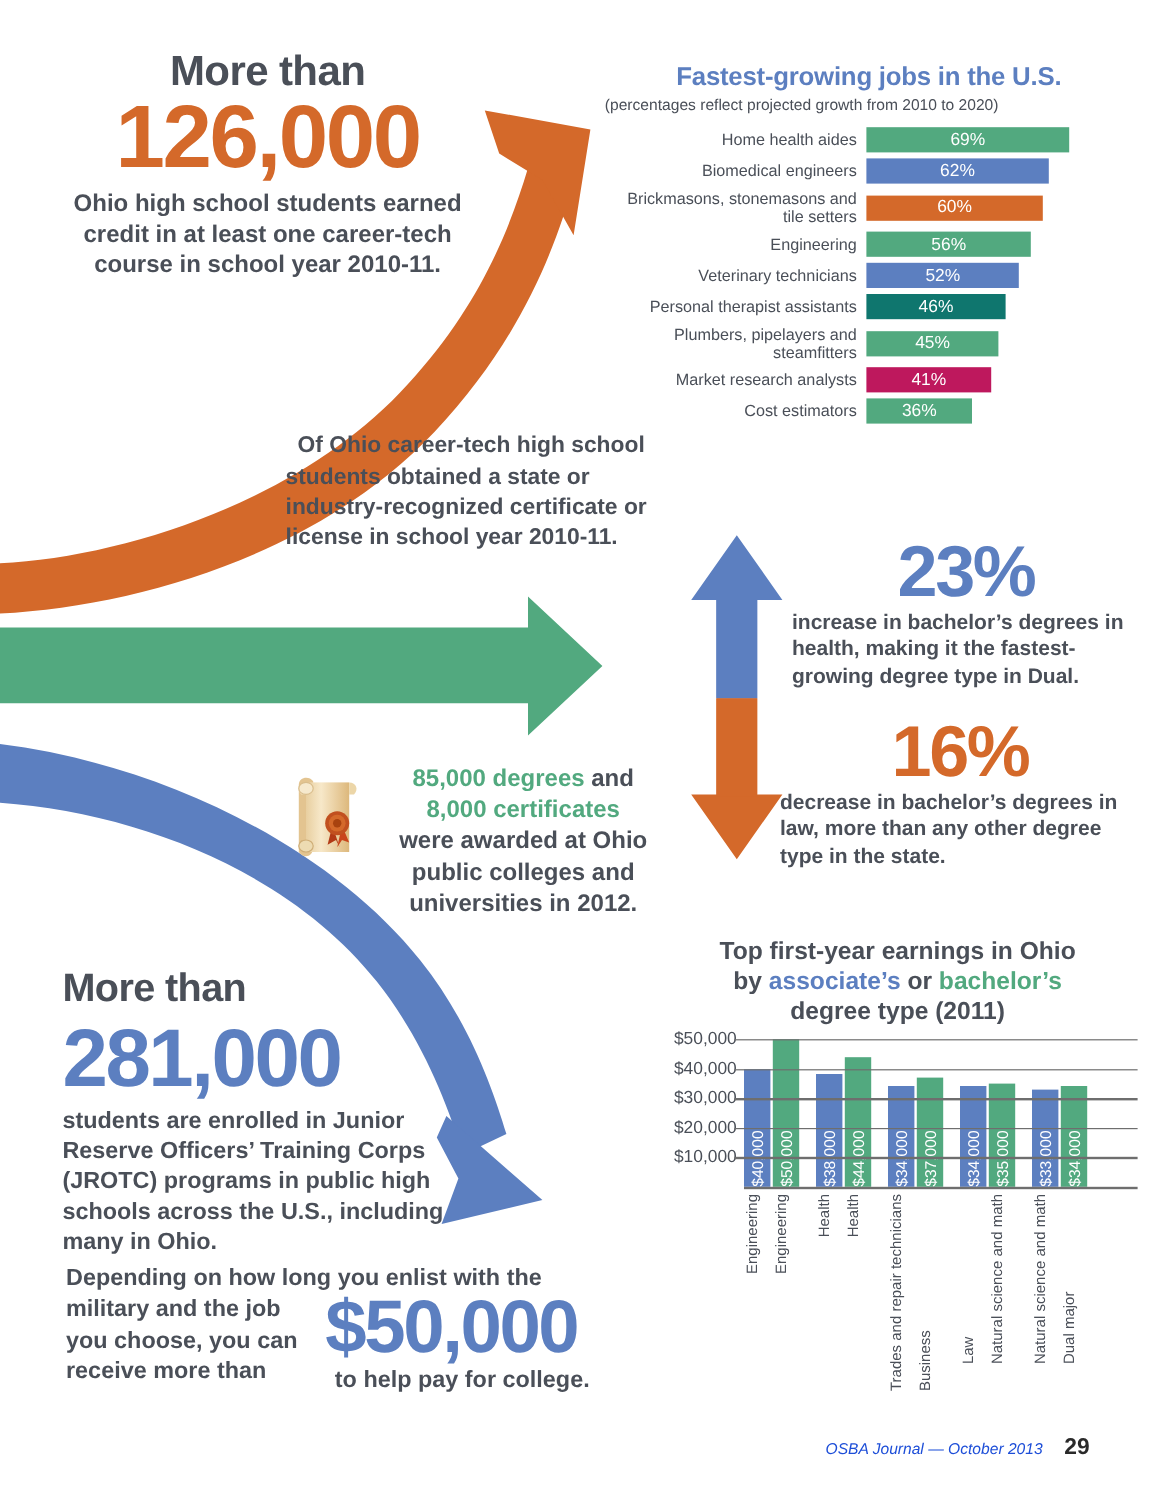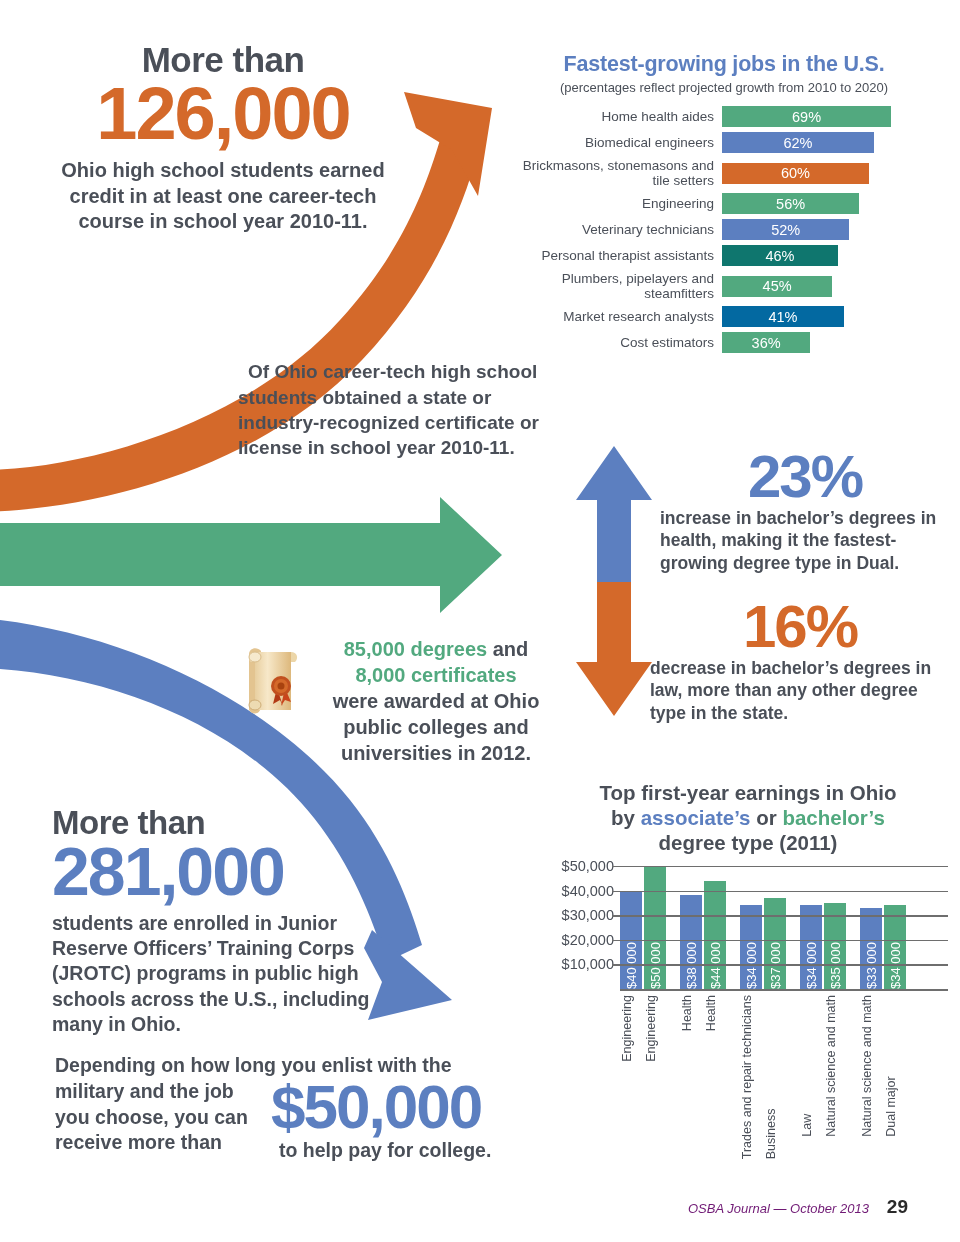--- a/index.html
+++ b/index.html
@@ -65,21 +65,21 @@
   #block-degrees .txt {
     margin-left: 86px; text-align: center;
     font-size: 20px; font-weight: bold; color: #4a4f58;
     line-height: 1.3;
   }
   .green-em { color: #52a97f; }
 
   
   #block-281 { left: 52px; top: 806px; width: 360px; }
   #block-281 .kicker { text-align: left; font-size: 33px; }
-  #block-281 .bignum-blue { text-align: left; font-size: 68px; }
+  #block-281 .bignum-blue { text-align: left; font-size: 68px; margin-top: 11px; }
   #block-281 .body-dark { margin-top: 7px; font-size: 19.5px; line-height: 1.3; }
 
   
   #block-50k { left: 55px; top: 1053px; width: 480px; }
   #block-50k .line1 {
     font-size: 19.5px; font-weight: bold; color: #4a4f58; line-height: 1.3;
   }
   #block-50k .grid { display: flex; align-items: flex-start; margin-top: 1px; }
   #block-50k .left-col {
     font-size: 19.5px; font-weight: bold; color: #4a4f58;
@@ -95,21 +95,21 @@
     margin-top: 4px; margin-left: 8px;
   }
 
   
   #jobs { left: 504px; top: 52px; width: 440px; }
   #jobs .title {
     font-size: 21.5px; font-weight: bold; color: #5c7fc0;
     text-align: center; letter-spacing: -0.2px;
   }
   #jobs .subtitle {
-    font-size: 13px; color: #4a4f58; text-align: center;
+    font-size: 13px; color: #4a4f58; 
     margin-top: 3px;
   }
   #jobs .bars { margin-top: 11px; }
   .jrow { display: flex; align-items: center; margin-bottom: 5px; }
   .jlabel {
     width: 218px; text-align: right; padding-right: 8px;
     font-size: 13.5px; color: #4a4f58; line-height: 1.12;
   }
   .jbar {
     height: 21px; display: flex; align-items: center; justify-content: center;
@@ -173,21 +173,21 @@
   }
   .xgroup { display: flex; }
   .xlab {
     width: 22px; writing-mode: vertical-rl; transform: rotate(180deg);
     font-size: 12.5px; color: #4a4f58; white-space: nowrap;
   }
 
   
   #footer { left: 0; top: 1196px; width: 960px; text-align: right; padding-right: 52px; }
   #footer .ftxt {
-    font-size: 13px; font-style: italic; color: #701a75;
+    font-size: 13px; font-style: italic; color: #1d4ed8;
     display: inline-block;
   }
   #footer .pageno {
     font-size: 19px; font-weight: bold; color: #2a2a2a;
     display: inline-block; margin-left: 18px;
   }
 </style>
 </head>
 <body>
 
@@ -303,21 +303,21 @@
         <div class="jrow">
           <div class="jlabel">Personal therapist assistants</div>
           <div class="jbar" style="width: 116px; background: #0f766e;">46%</div>
         </div>
         <div class="jrow">
           <div class="jlabel">Plumbers, pipelayers and steamfitters</div>
           <div class="jbar" style="width: 110.25px; background: rgb(82, 169, 127);">45%</div>
         </div>
         <div class="jrow">
           <div class="jlabel">Market research analysts</div>
-          <div class="jbar" style="width: 122px; background: #0369a1;">41%</div>
+          <div class="jbar" style="width: 104px; background: #be185d;">41%</div>
         </div>
         <div class="jrow">
           <div class="jlabel">Cost estimators</div>
           <div class="jbar" style="width: 88.2px; background: rgb(82, 169, 127);">36%</div>
         </div>
       </div>
   </div>
 
   <div class="abs" id="block-23">
     <div class="pct-blue-big">23%</div>

